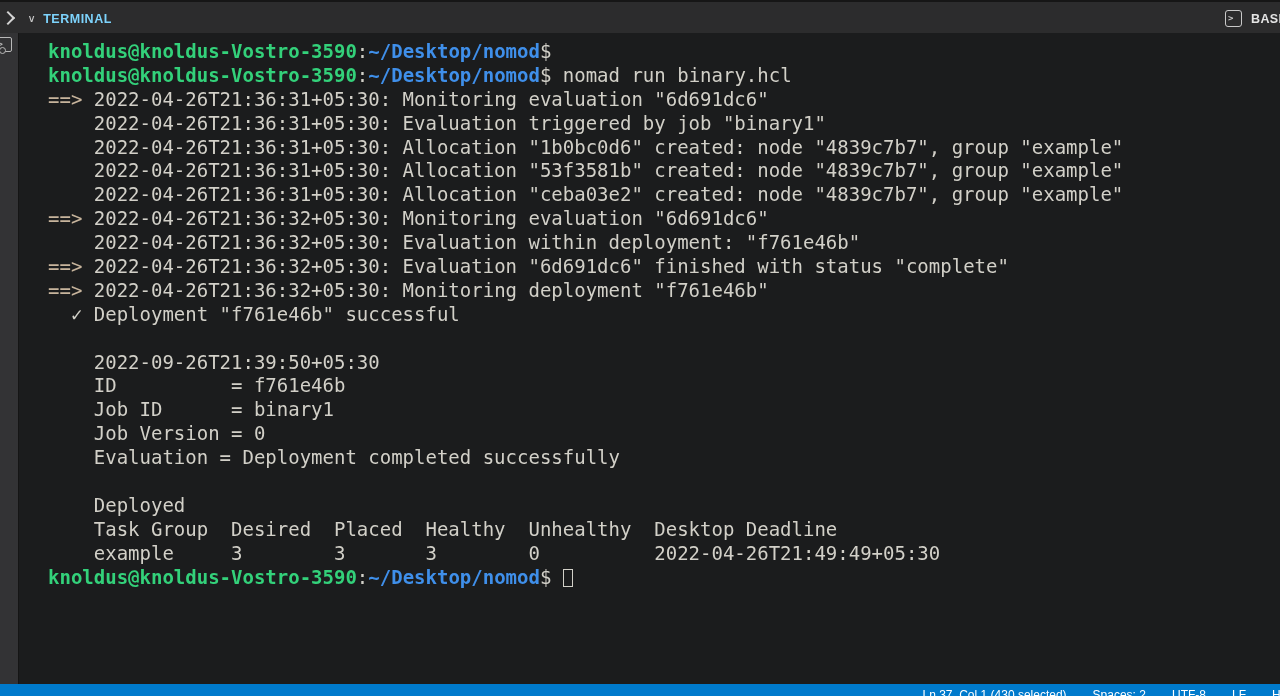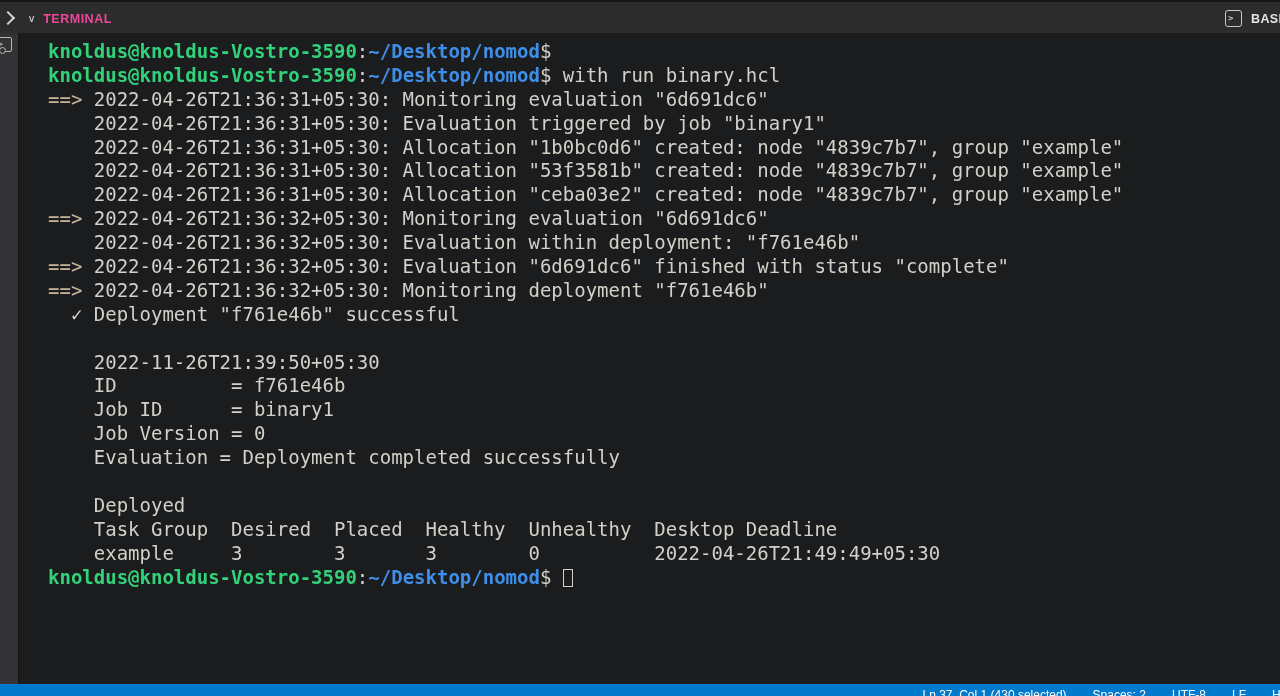--- a/index.html
+++ b/index.html
@@ -3,21 +3,21 @@
 <meta charset="utf-8">
 <style>
   html,body{margin:0;padding:0;background:#000;}
   .app{position:relative;width:1280px;height:696px;overflow:hidden;background:#1b1c1d;font-family:"DejaVu Sans Mono",monospace;}
 
   
   .panel-header{position:absolute;left:0;top:0;right:0;height:33px;background:#2c2c2d;border-top:2px solid #161616;box-sizing:border-box;z-index:3;}
   .collapse-chevron{position:absolute;left:3px;top:11px;width:8px;height:8px;border-top:2px solid #d4d4d4;border-right:2px solid #d4d4d4;transform:rotate(45deg);}
   .header-left{position:absolute;left:28px;top:0;height:33px;display:flex;align-items:center;gap:8px;color:#e4e4e4;}
   .hdr-chev{font-size:12px;color:#cccccc;line-height:1;transform:scaleY(.85);}
-  .panel-title{font-family:"Liberation Sans",sans-serif;font-size:12.5px;font-weight:bold;letter-spacing:.5px;color:#ec4899;}
+  .panel-title{font-family:"Liberation Sans",sans-serif;font-size:12.5px;font-weight:bold;letter-spacing:.5px;color:#7dd3fc;}
   .header-right{position:absolute;right:-8px;top:0;height:33px;display:flex;align-items:center;gap:9px;}
   .term-icon-box{width:17px;height:17px;border:1.5px solid #c9c9c9;border-radius:3px;box-sizing:border-box;display:flex;align-items:center;justify-content:flex-start;padding-left:2px;}
   .term-icon-box .gt{font-size:9px;font-weight:bold;color:#c9c9c9;line-height:1;}
   .shell-label{font-family:"Liberation Sans",sans-serif;font-size:12.5px;font-weight:bold;letter-spacing:.4px;color:#e4e4e4;}
 
   
   .side-strip{position:absolute;left:0;top:33px;width:19px;height:651px;background:#333335;border-right:1px solid #151515;box-sizing:border-box;z-index:2;overflow:hidden;}
   .strip-term-icon{position:absolute;left:-5px;top:4px;width:17px;height:15px;border:1.5px solid #b9b9b9;border-radius:2px;box-sizing:border-box;display:flex;align-items:center;padding-left:2px;}
   .strip-term-icon .gt{font-size:8px;font-weight:bold;color:#b9b9b9;line-height:1;}
   .strip-gear{position:absolute;left:-1px;top:14px;width:7px;height:7px;border:1.5px solid #b9b9b9;border-radius:50%;background:#333335;box-sizing:border-box;}
@@ -57,33 +57,33 @@
 
   <div class="side-strip">
     <span class="strip-term-icon">
         <span class="gt">&gt;</span>
       </span>
     <span class="strip-gear"></span>
   </div>
 
   <div class="term">
       <div class="t-line"><span class="seg-user">knoldus@knoldus-Vostro-3590</span><span class="seg-fg">:</span><span class="seg-path">~/Desktop/nomod</span><span class="seg-fg">$</span></div>
-      <div class="t-line"><span class="seg-user">knoldus@knoldus-Vostro-3590</span><span class="seg-fg">:</span><span class="seg-path">~/Desktop/nomod</span><span class="seg-fg">$</span><span class="seg-fg"> with run binary.hcl</span></div>
+      <div class="t-line"><span class="seg-user">knoldus@knoldus-Vostro-3590</span><span class="seg-fg">:</span><span class="seg-path">~/Desktop/nomod</span><span class="seg-fg">$</span><span class="seg-fg"> nomad run binary.hcl</span></div>
       <div class="t-line"><span class="seg-arrow">==&gt; </span><span class="seg-fg">2022-04-26T21:36:31+05:30: Monitoring evaluation "6d691dc6"</span></div>
       <div class="t-line"><span class="seg-fg">    2022-04-26T21:36:31+05:30: Evaluation triggered by job "binary1"</span></div>
       <div class="t-line"><span class="seg-fg">    2022-04-26T21:36:31+05:30: Allocation "1b0bc0d6" created: node "4839c7b7", group "example"</span></div>
       <div class="t-line"><span class="seg-fg">    2022-04-26T21:36:31+05:30: Allocation "53f3581b" created: node "4839c7b7", group "example"</span></div>
       <div class="t-line"><span class="seg-fg">    2022-04-26T21:36:31+05:30: Allocation "ceba03e2" created: node "4839c7b7", group "example"</span></div>
       <div class="t-line"><span class="seg-arrow">==&gt; </span><span class="seg-fg">2022-04-26T21:36:32+05:30: Monitoring evaluation "6d691dc6"</span></div>
       <div class="t-line"><span class="seg-fg">    2022-04-26T21:36:32+05:30: Evaluation within deployment: "f761e46b"</span></div>
       <div class="t-line"><span class="seg-arrow">==&gt; </span><span class="seg-fg">2022-04-26T21:36:32+05:30: Evaluation "6d691dc6" finished with status "complete"</span></div>
       <div class="t-line"><span class="seg-arrow">==&gt; </span><span class="seg-fg">2022-04-26T21:36:32+05:30: Monitoring deployment "f761e46b"</span></div>
       <div class="t-line"><span class="seg-fg">  ✓ Deployment "f761e46b" successful</span></div>
       <div class="t-line">&nbsp;</div>
-      <div class="t-line"><span class="seg-fg">    2022-11-26T21:39:50+05:30</span></div>
+      <div class="t-line"><span class="seg-fg">    2022-09-26T21:39:50+05:30</span></div>
       <div class="t-line"><span class="seg-fg">    ID          = f761e46b</span></div>
       <div class="t-line"><span class="seg-fg">    Job ID      = binary1</span></div>
       <div class="t-line"><span class="seg-fg">    Job Version = 0</span></div>
       <div class="t-line"><span class="seg-fg">    Evaluation = Deployment completed successfully</span></div>
       <div class="t-line">&nbsp;</div>
       <div class="t-line"><span class="seg-fg">    Deployed</span></div>
       <div class="t-line"><span class="seg-fg">    Task Group  Desired  Placed  Healthy  Unhealthy  Desktop Deadline</span></div>
       <div class="t-line"><span class="seg-fg">    example     3        3       3        0          2022-04-26T21:49:49+05:30</span></div>
       <div class="t-line"><span class="seg-user">knoldus@knoldus-Vostro-3590</span><span class="seg-fg">:</span><span class="seg-path">~/Desktop/nomod</span><span class="seg-fg">$</span><span class="seg-fg"> </span><span class="cursor"></span></div>
     </div>

